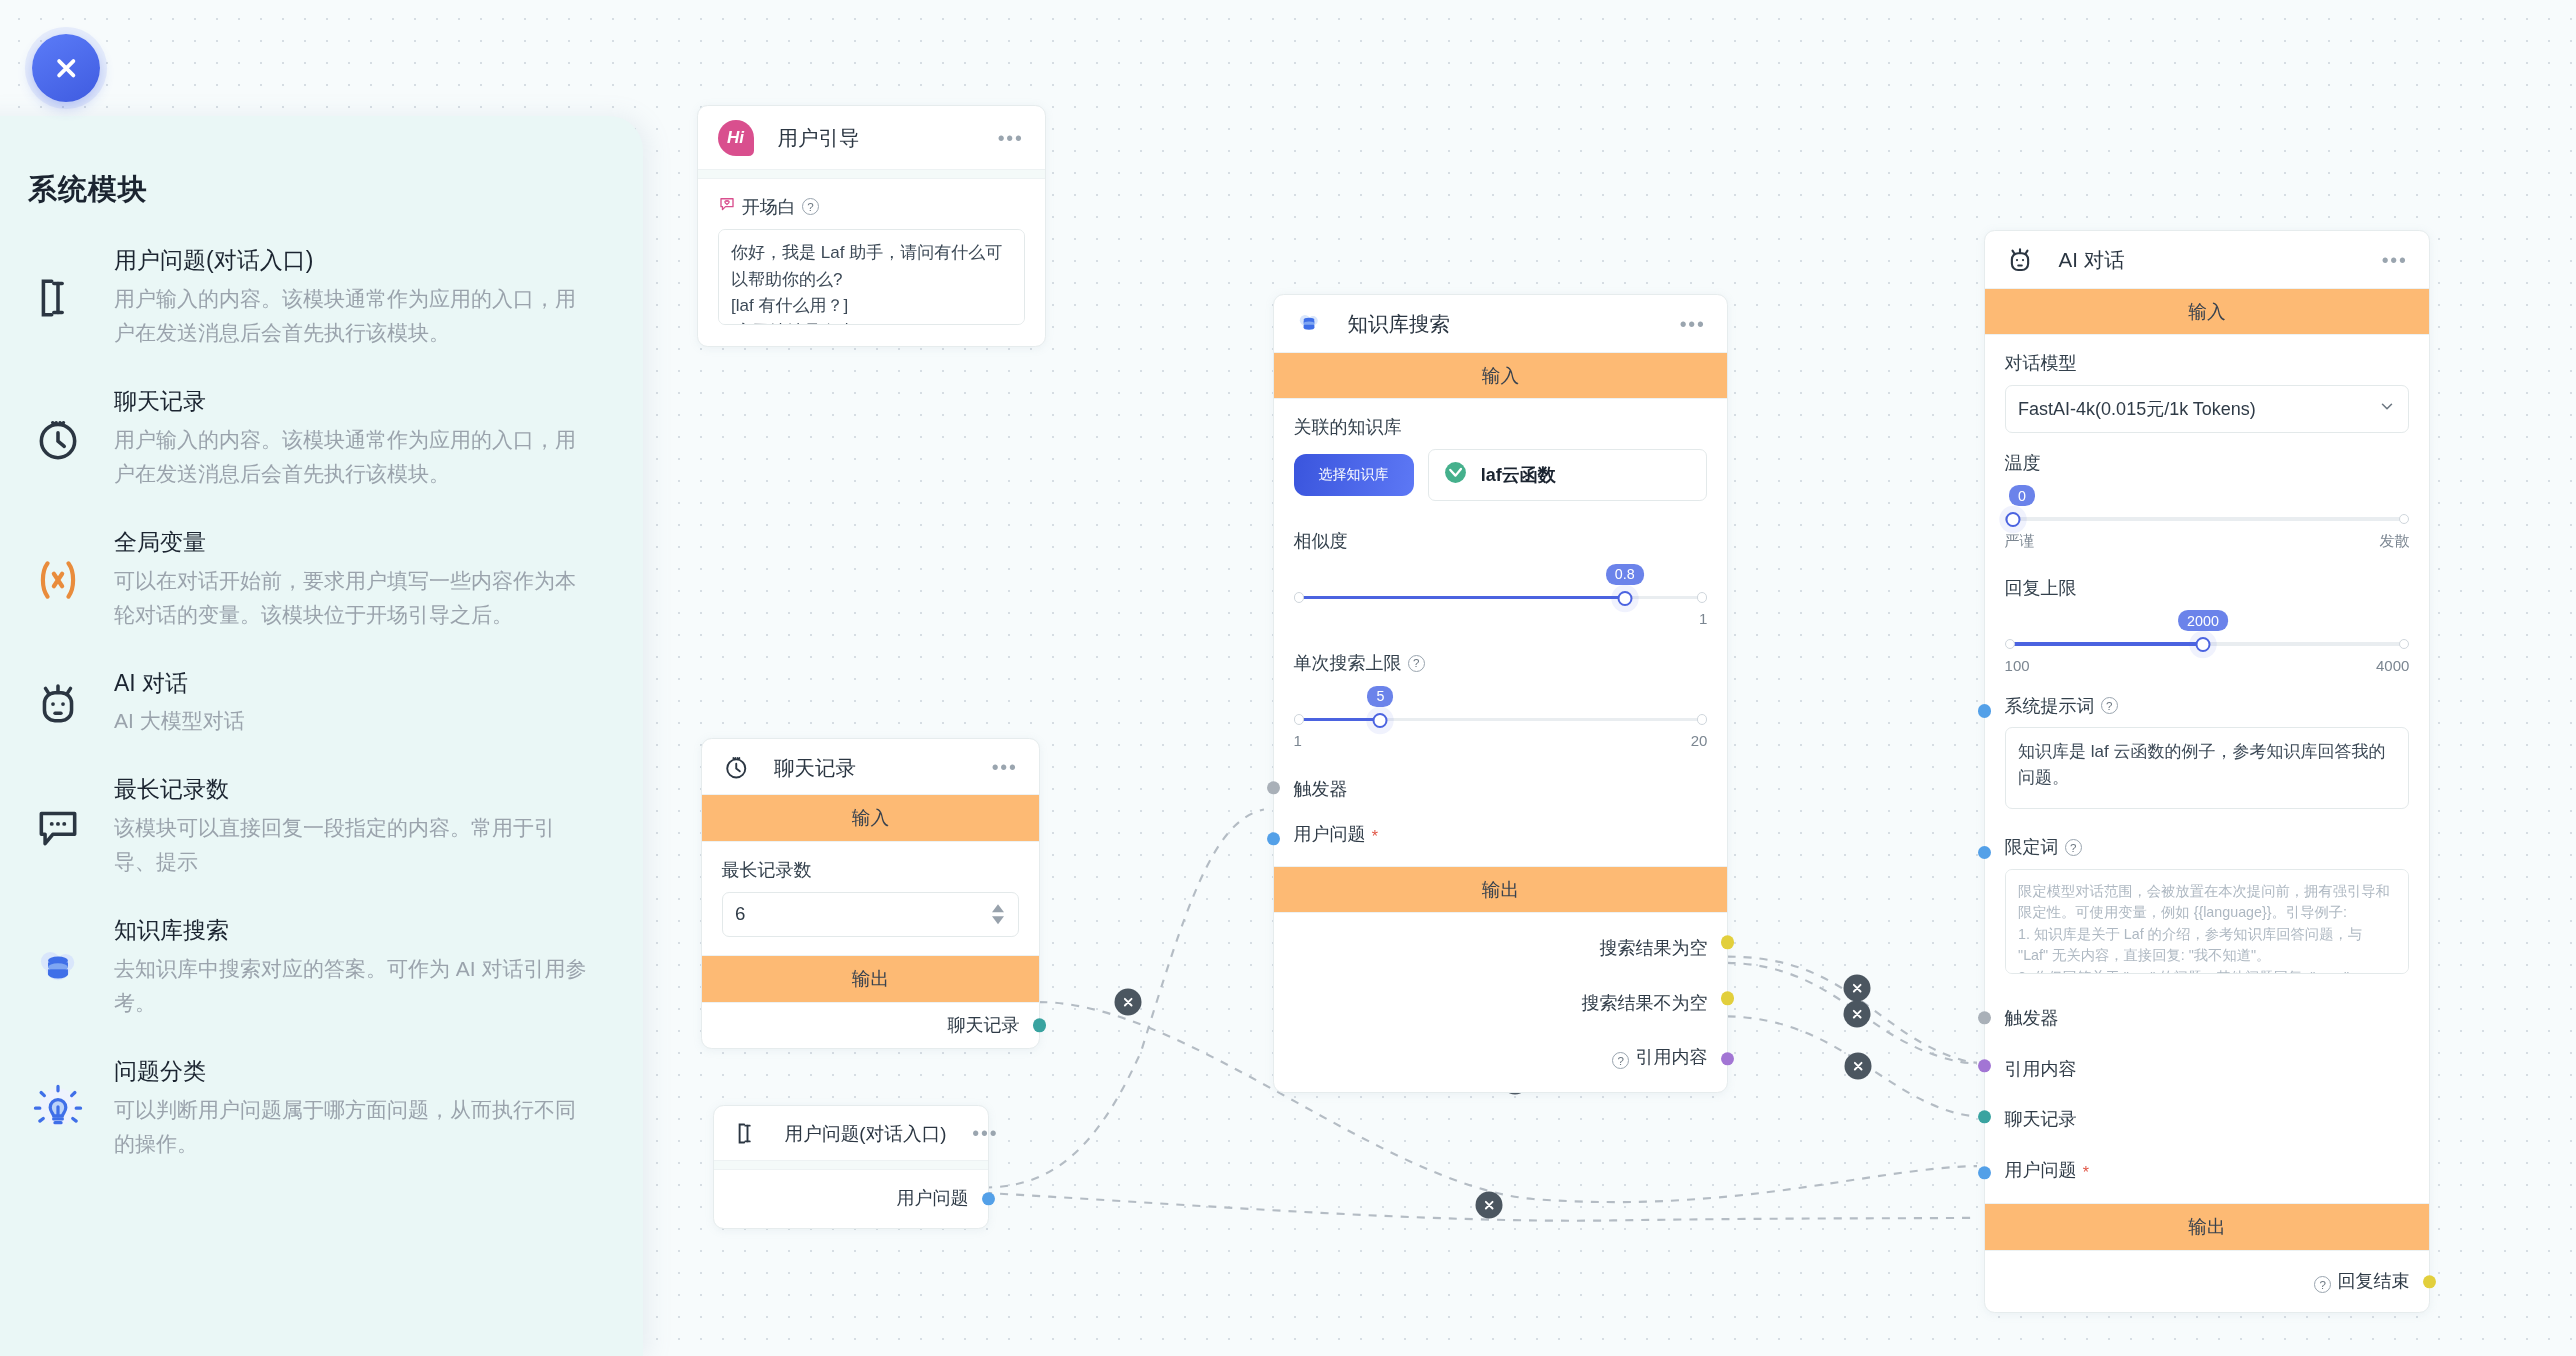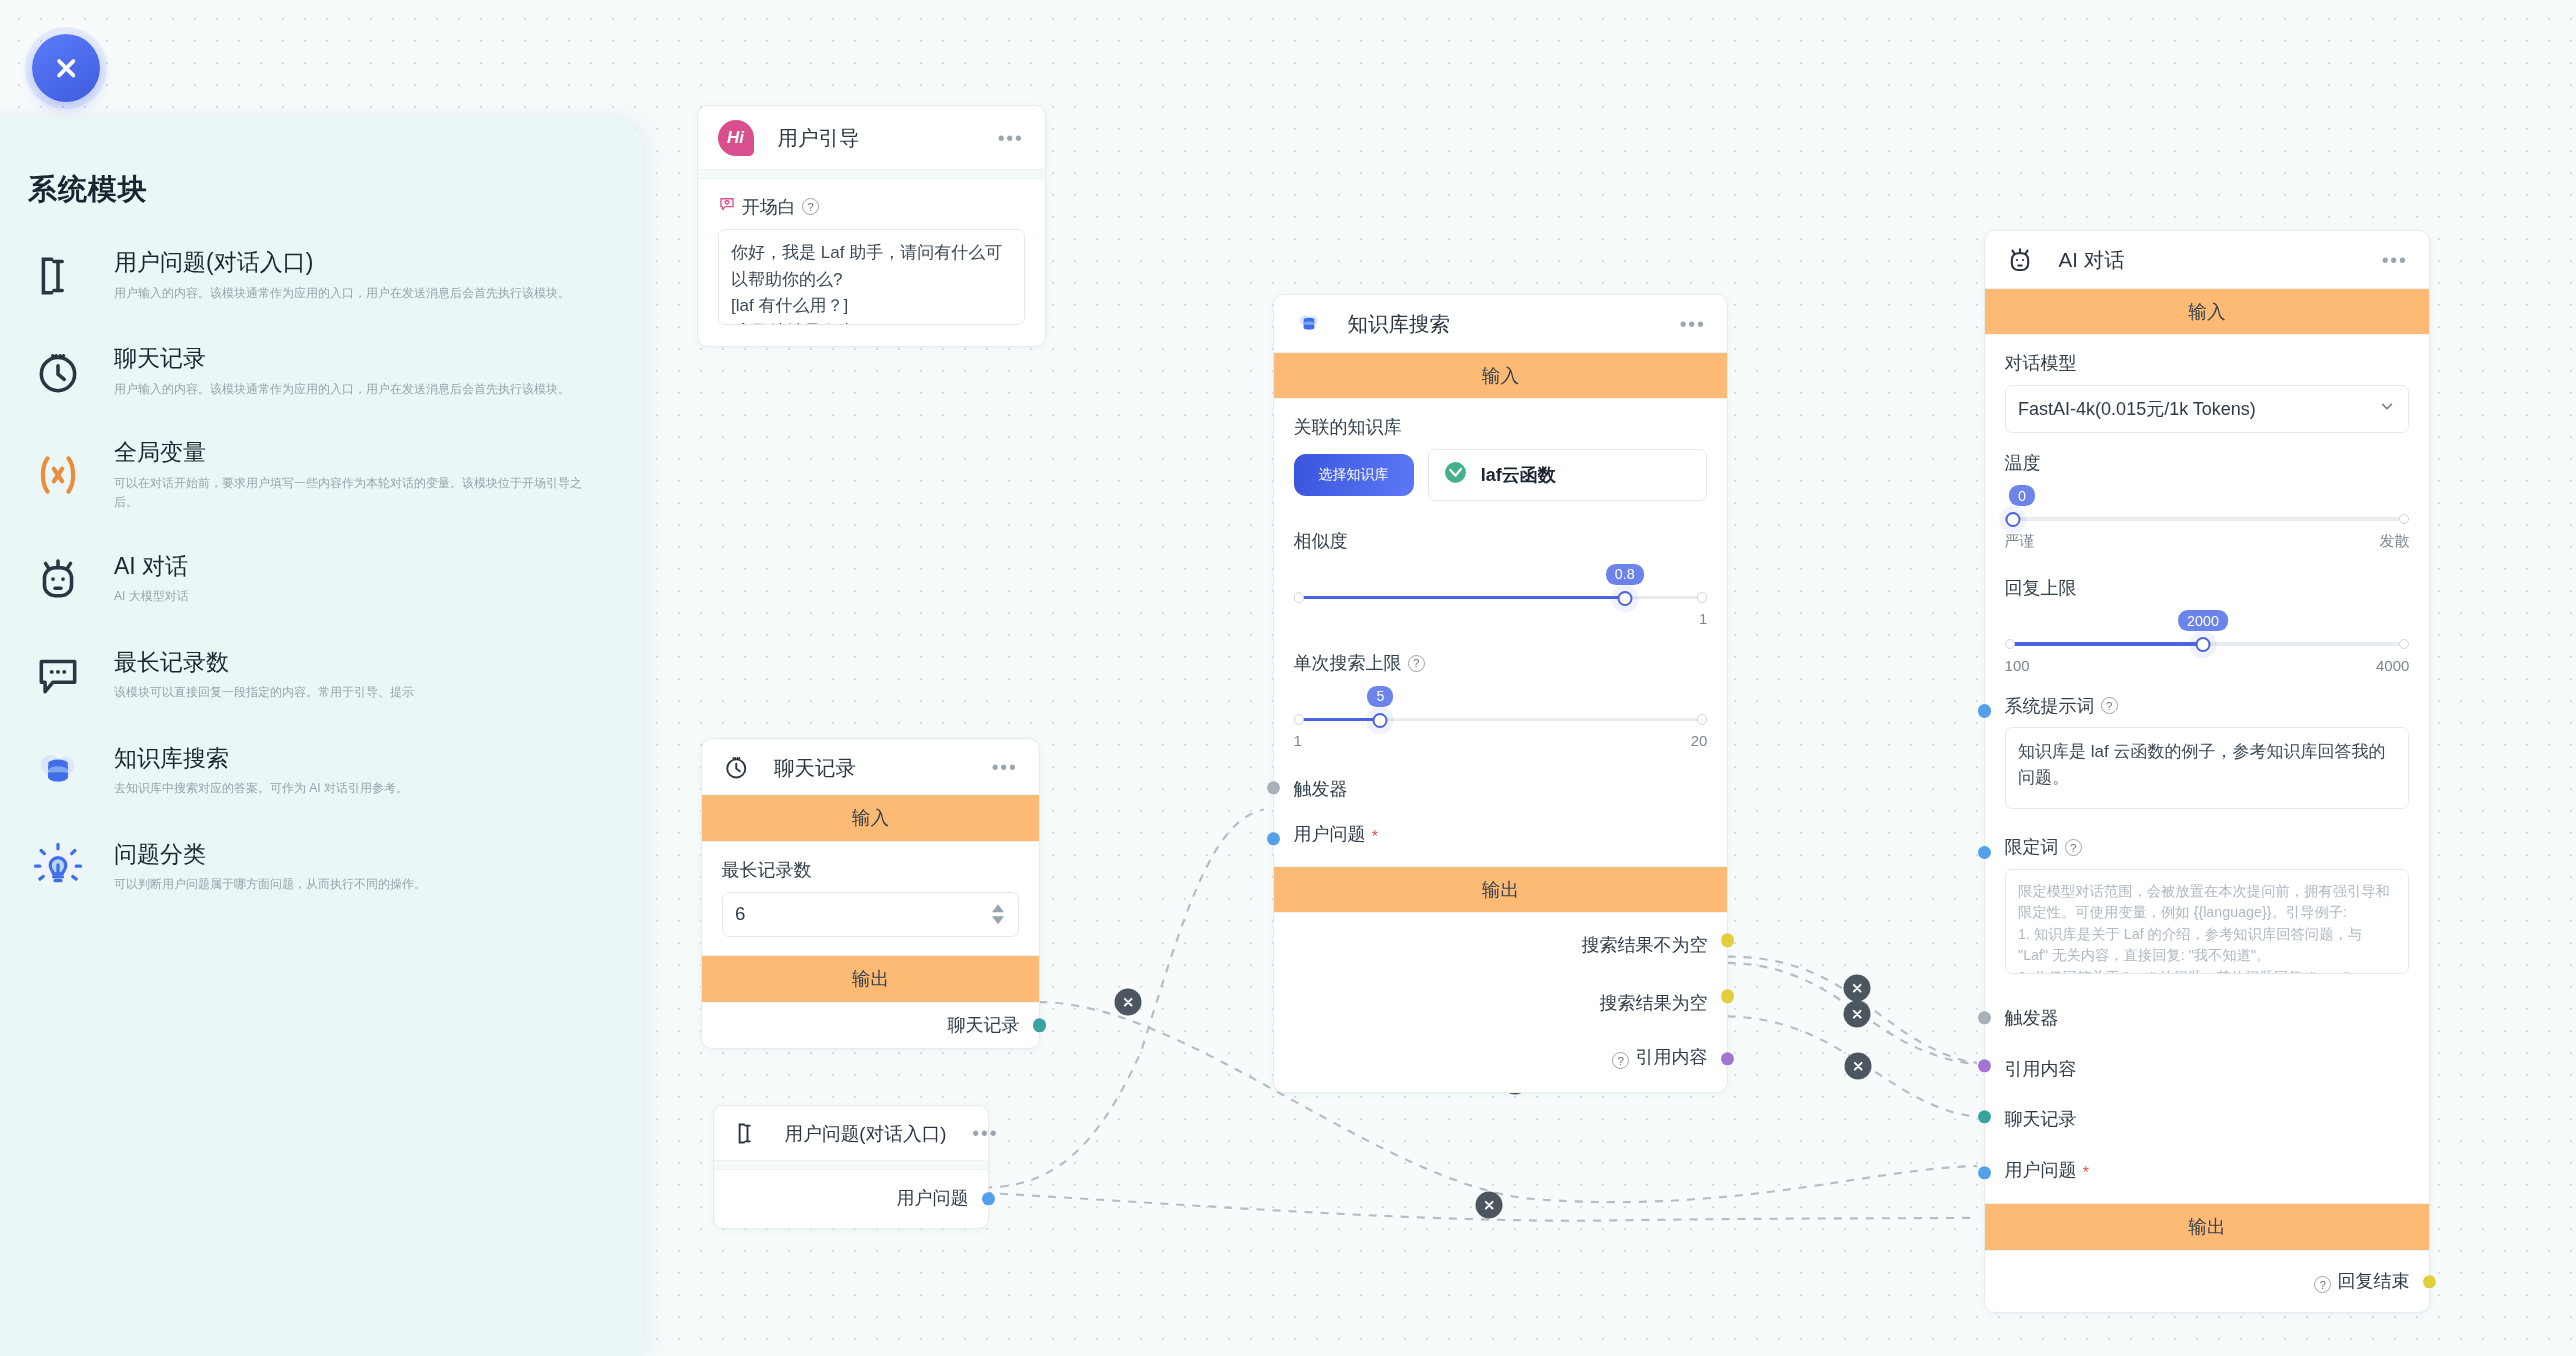--- a/index.html
+++ b/index.html
@@ -59,21 +59,21 @@
     width: 59px; height: 59px;
     display: flex; align-items: center; justify-content: center;
   }
   .mod-icon svg { display: block; }
   .mod-text { flex: 1; min-width: 0; }
   .mod-name {
     font-size: 23px; color: #1b2430; font-weight: 500;
     margin-bottom: 7.1px; line-height: 1.25;
   }
   .mod-desc {
-    font-size: 12px; color: #9aa3ac; line-height: 1.62;
+    font-size: 21px; color: #9aa3ac; line-height: 1.62;
   }
 
   
   .node {
     position: absolute;
     background: #ffffff;
     border: 0.9px solid #e6eced;
     border-radius: 10.7px;
     box-shadow: 0 1.8px 9px rgba(140,160,175,0.10);
     z-index: 10;
@@ -573,26 +573,26 @@
     <span>触发器</span>
   </div>
   <div class="io-row in" style="padding-bottom:19.6px;">
     <span class="handle left h-blue"></span>
     <span>用户问题</span>
       <span class="req">*</span>
   </div>
 
   <div class="section-bar">输出</div>
 
+  <div class="io-row out" style="padding-top:23px;">
+    <span>搜索结果为空</span>
+    <span class="handle right h-yellow"></span>
+  </div>
   <div class="io-row out" style="padding-top:19.6px;">
     <span>搜索结果不为空</span>
-    <span class="handle right h-yellow"></span>
-  </div>
-  <div class="io-row out" style="padding-top:23px;">
-    <span>搜索结果为空</span>
     <span class="handle right h-yellow"></span>
   </div>
   <div class="io-row out" style="padding-top:19.6px; padding-bottom:23px;">
     <span class="qmark">?</span>
     <span>引用内容</span>
     <span class="handle right h-purple"></span>
   </div>
 </div>
 
 <div class="node" id="node-ai" style="left:1984px; top:230px; width:446px;">

